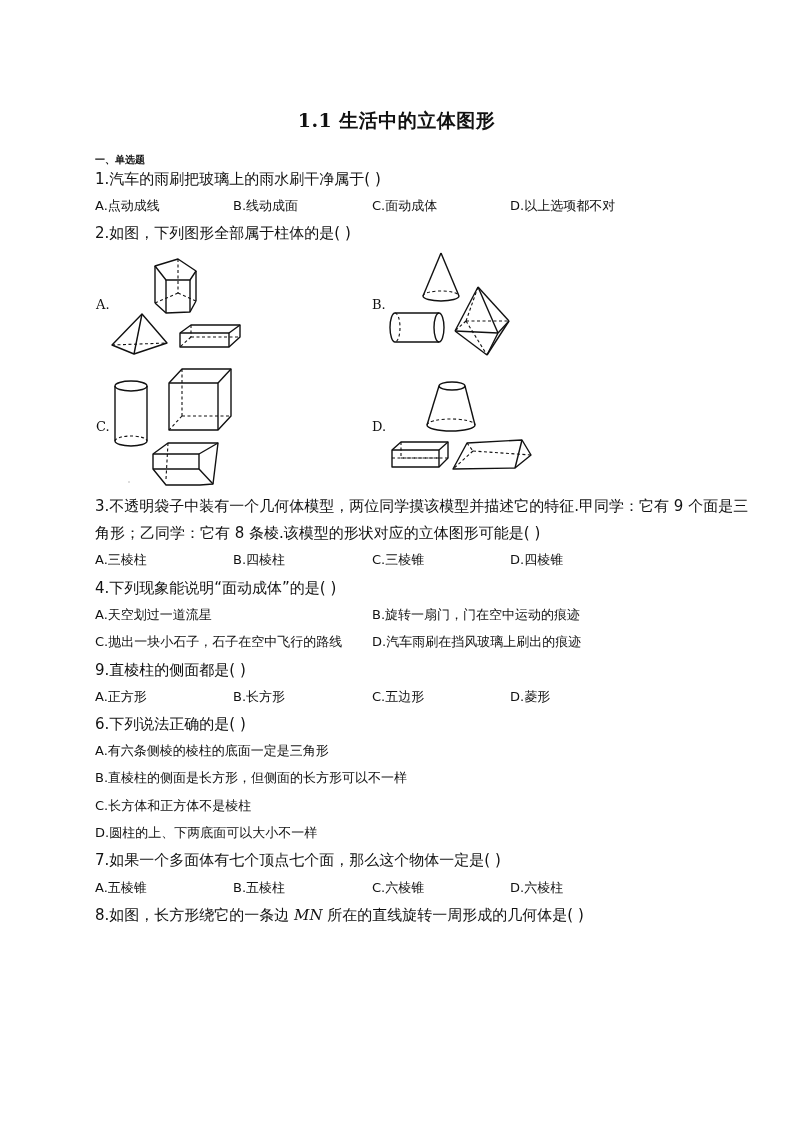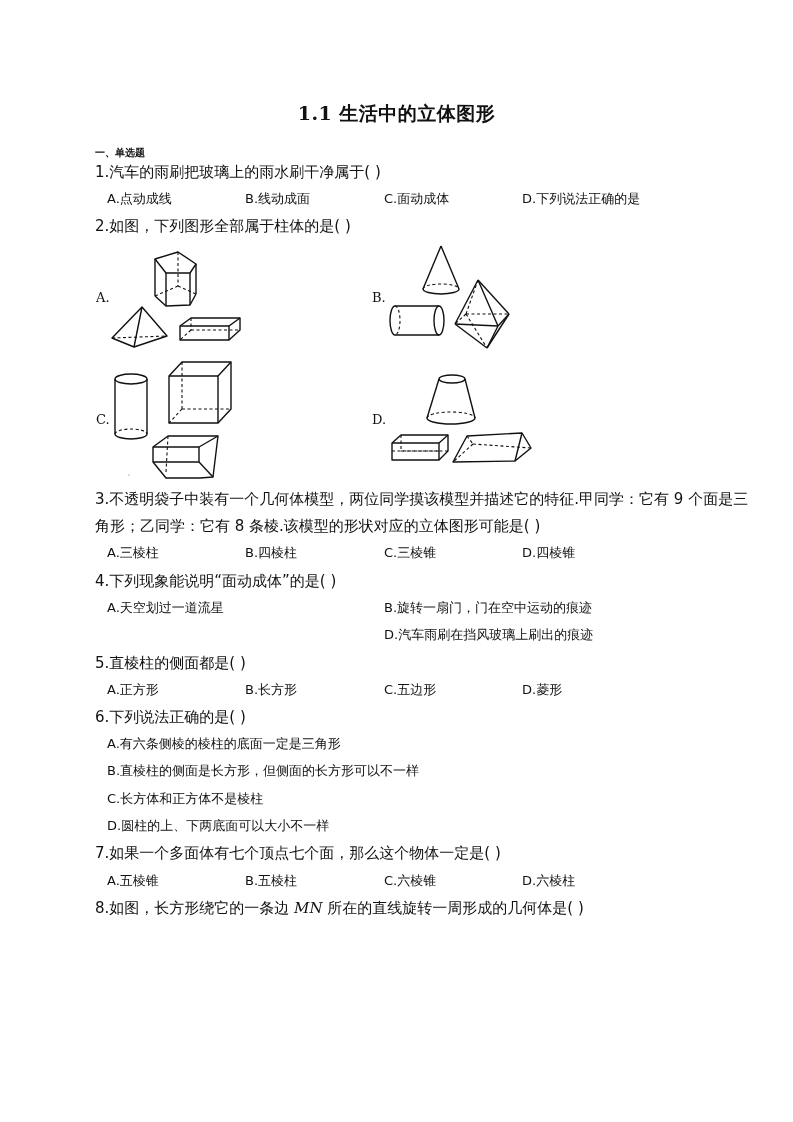--- a/index.html
+++ b/index.html
@@ -1,24 +1,24 @@
 <!DOCTYPE html>
 <html><head>
 <meta charset="utf-8">
 <style>
   html, body { margin: 0; padding: 0; background: #ffffff; }
   body { width: 793px; height: 1122px; position: relative; overflow: hidden;
          font-family: "DejaVu Sans", "Liberation Sans", sans-serif; color: #111; }
-  .page { position: absolute; left: 0; top: 4px; width: 793px; height: 1025px; border-radius: 26px; }
+  .page { position: absolute; left: 0; top: 11px; width: 793px; height: 1025px; border-radius: 26px; }
   .title { position: absolute; left: 0; width: 793px; top: 97px; text-align: center;
            font-family: "DejaVu Serif", "Liberation Serif", serif; font-weight: bold;
            font-size: 19px; letter-spacing: 0.5px; }
   .line { position: absolute; left: 95px; font-size: 15px; line-height: 16px; white-space: nowrap; }
   .section { font-weight: bold; font-size: 10px; }
-  .opt { position: absolute; font-size: 13px; line-height: 16px; white-space: nowrap; margin-left: 12px; }
+  .opt { position: absolute; font-size: 13px; line-height: 16px; white-space: nowrap; }
   .c1 { left: 95px; } .c2 { left: 233px; } .c3 { left: 372px; } .c4 { left: 510px; }
   .half2 { left: 372px; }
   .it { font-style: italic; font-family: "DejaVu Serif", "Liberation Serif", serif; }
   .fig-label { position: absolute; font-family: "DejaVu Serif", "Liberation Serif", serif; font-size: 13px; }
   svg.fig { position: absolute; overflow: visible; }
   svg.fig * { fill: none; stroke: #111; stroke-width: 1.4; stroke-linejoin: round; }
   svg.fig .d { stroke-dasharray: 3 2.5; stroke-width: 1.1; }
 </style>
 </head>
 <body>
@@ -26,21 +26,21 @@
 <div class="page">
 
   <div class="title">1.1 生活中的立体图形</div>
 
   <div class="line section" style="top:141px">一、单选题</div>
 
   <div class="line" style="top:160px">1.汽车的雨刷把玻璃上的雨水刷干净属于(   )</div>
   <div class="opt c1" style="top:187px">A.点动成线</div>
   <div class="opt c2" style="top:187px">B.线动成面</div>
   <div class="opt c3" style="top:187px">C.面动成体</div>
-  <div class="opt c4" style="top:187px">D.下列说法正确的是</div>
+  <div class="opt c4" style="top:187px">D.以上选项都不对</div>
 
   <div class="line" style="top:214px">2.如图，下列图形全部属于柱体的是(   )</div>
 
   <div class="fig-label" style="left:96px; top:286px">A.</div>
   <svg class="fig" style="left:100px; top:240px" width="150" height="110">
     <g>
       <polygon points="55,15 78,8 96,20 90,29 66,29"></polygon>
       <line x1="55" y1="15" x2="55" y2="52"></line>
       <line x1="66" y1="29" x2="66" y2="62"></line>
       <line x1="90" y1="29" x2="90" y2="61"></line>
@@ -157,23 +157,24 @@
   <div class="line" style="top:487px">3.不透明袋子中装有一个几何体模型，两位同学摸该模型并描述它的特征.甲同学：它有 9 个面是三</div>
   <div class="line" style="top:514px">角形；乙同学：它有 8 条棱.该模型的形状对应的立体图形可能是(   )</div>
   <div class="opt c1" style="top:541px">A.三棱柱</div>
   <div class="opt c2" style="top:541px">B.四棱柱</div>
   <div class="opt c3" style="top:541px">C.三棱锥</div>
   <div class="opt c4" style="top:541px">D.四棱锥</div>
 
   <div class="line" style="top:569px">4.下列现象能说明“面动成体”的是(   )</div>
   <div class="opt c1" style="top:596px">A.天空划过一道流星</div>
   <div class="opt half2" style="top:596px">B.旋转一扇门，门在空中运动的痕迹</div>
+  <div class="opt c1" style="top:623px">C.抛出一块小石子，石子在空中飞行的路线</div>
   <div class="opt half2" style="top:623px">D.汽车雨刷在挡风玻璃上刷出的痕迹</div>
 
-  <div class="line" style="top:651px">5.直棱柱的侧面都是(   )</div>
+  <div class="line" style="top:651px">9.直棱柱的侧面都是(   )</div>
   <div class="opt c1" style="top:678px">A.正方形</div>
   <div class="opt c2" style="top:678px">B.长方形</div>
   <div class="opt c3" style="top:678px">C.五边形</div>
   <div class="opt c4" style="top:678px">D.菱形</div>
 
   <div class="line" style="top:705px">6.下列说法正确的是(   )</div>
   <div class="opt c1" style="top:732px">A.有六条侧棱的棱柱的底面一定是三角形</div>
   <div class="opt c1" style="top:759px">B.直棱柱的侧面是长方形，但侧面的长方形可以不一样</div>
   <div class="opt c1" style="top:787px">C.长方体和正方体不是棱柱</div>
   <div class="opt c1" style="top:814px">D.圆柱的上、下两底面可以大小不一样</div>

